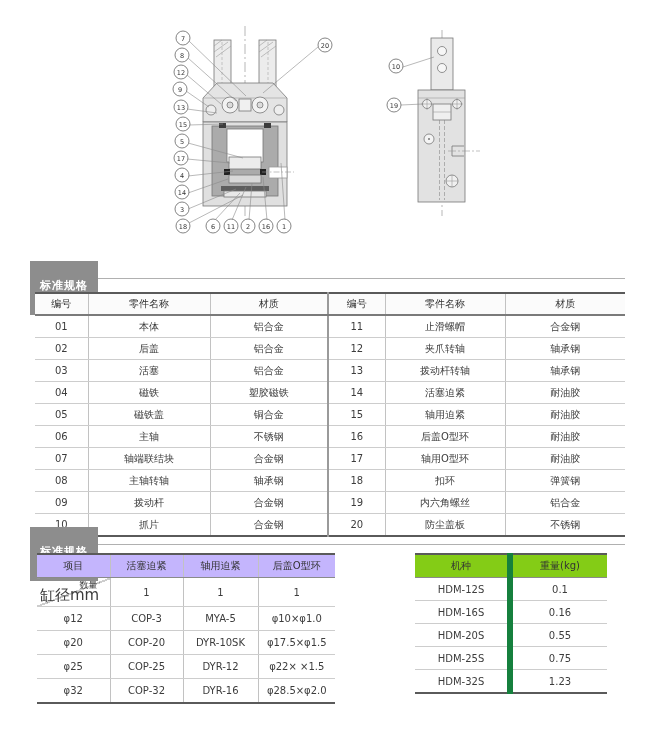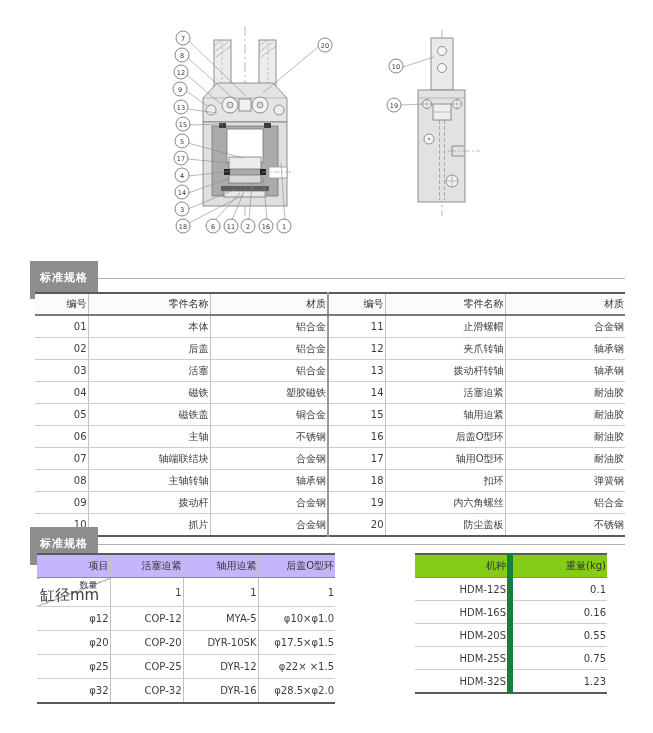--- a/index.html
+++ b/index.html
@@ -3,26 +3,26 @@
 <meta charset="utf-8">
 <style>
   html,body{margin:0;padding:0;background:#fff;}
   .page{position:relative;width:653px;height:733px;background:#ffffff;overflow:hidden;
         font-family:"DejaVu Sans","Liberation Sans",sans-serif;color:#3c3c3c;}
   .dsvg{position:absolute;left:0;top:0;}
   .bn{font-family:"DejaVu Sans","Liberation Sans",sans-serif;font-size:6.5px;fill:#333;}
 
   
   .sec{position:absolute;left:30px;width:595px;height:17px;border-bottom:1px solid #b0b0b0;}
-  .chip{display:inline-block;height:22px;line-height:17px;padding:8px 10px;background:#8d8d8d;
+  .chip{display:inline-block;height:22px;line-height:17px;padding:16px 10px;background:#8d8d8d;
         color:#ffffff;font-size:11px;font-weight:bold;letter-spacing:1px;}
   .sec1{top:261px;} .sec2{top:527px;}
 
   
-  table{border-collapse:collapse;table-layout:fixed;font-size:10px;color:#3c3c3c;text-align:right;}
+  table{border-collapse:collapse;table-layout:fixed;font-size:10px;color:#3c3c3c;text-align:center;}
   th{font-weight:normal;color:#333;}
   .t1{position:absolute;left:35px;top:292px;width:590px;
       border-top:2px solid #5a5a5a;border-bottom:2px solid #5a5a5a;}
   .t1 th{height:18px;border-bottom:2px solid #7a7a7a;background:#fbfbfb;}
   .t1 td{height:19px;border-bottom:1px solid #cdcdcd;}
   .t1 td,.t1 th{border-left:1px solid #c2c2c2;overflow:hidden;white-space:nowrap;}
   .t1 tr>*:first-child{border-left:none;}
   .t1 .mid{border-left:2px solid #9a9a9a;}
 
   .t2{position:absolute;left:37px;top:553px;width:298px;
@@ -308,21 +308,21 @@
       <td class="diag">
         <span class="dtop">数量</span>
         <span class="dbot">缸径mm</span>
       </td>
       <td>1</td>
       <td>1</td>
       <td>1</td>
     </tr>
     <tr>
       <td>φ12</td>
-      <td>COP-12</td>
+      <td>COP-3</td>
       <td>MYA-5</td>
       <td>φ10×φ1.0</td>
     </tr>
     <tr>
       <td>φ20</td>
       <td>COP-20</td>
       <td>DYR-10SK</td>
       <td>φ17.5×φ1.5</td>
     </tr>
     <tr>

